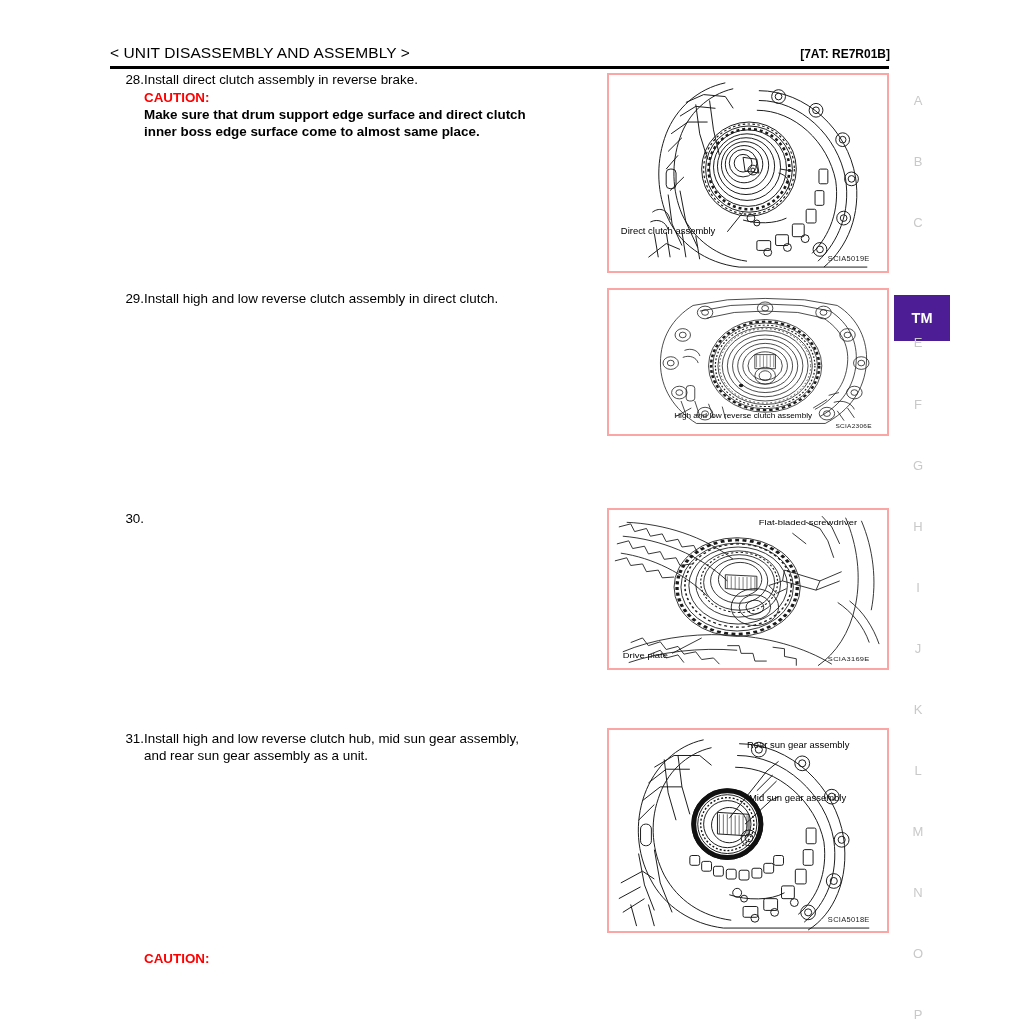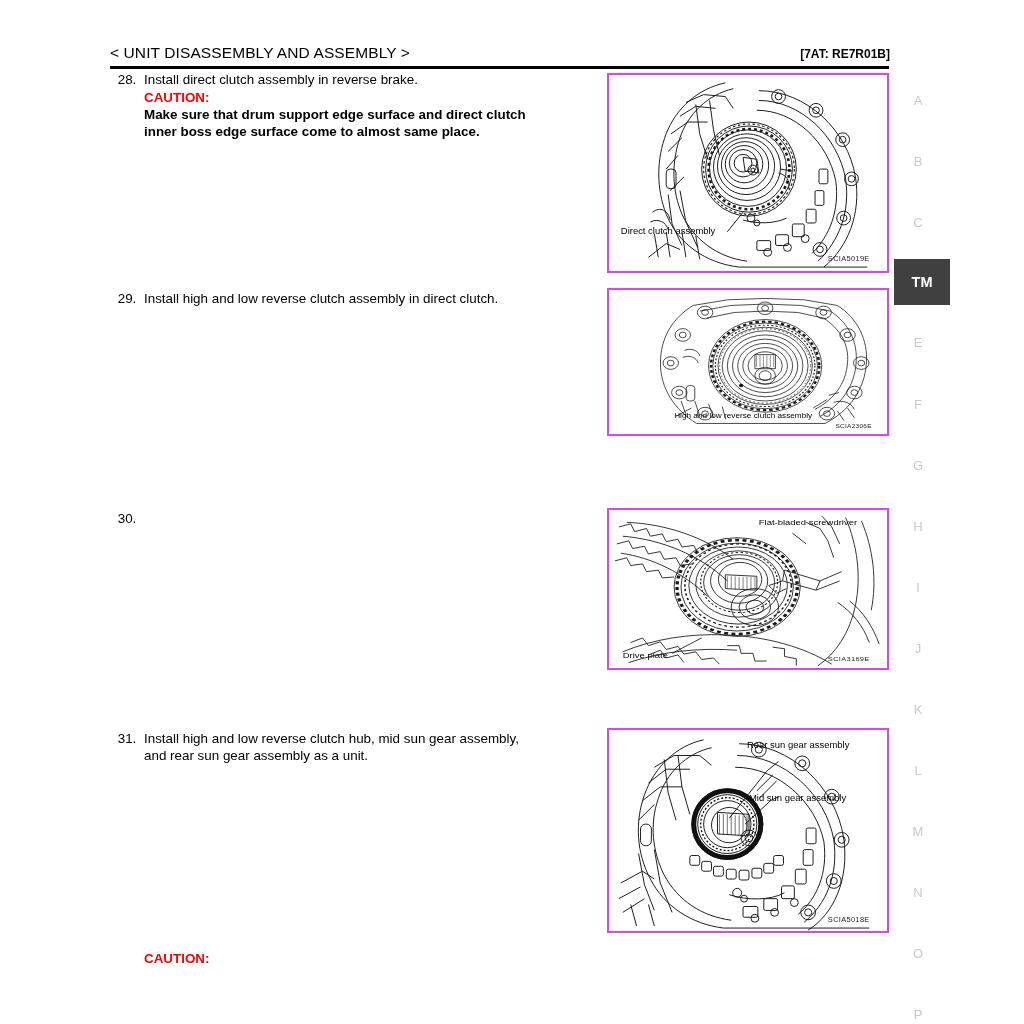--- a/index.html
+++ b/index.html
@@ -68,21 +68,21 @@
   }
   .step {
     position: absolute;
     display: flex;
     font-size: 13.4px;
     line-height: 17px;
   }
   .step-num {
     width: 34px;
     flex: 0 0 34px;
-    text-align: center;
+    text-align: right;
   }
   .step-body {
     flex: 1 1 auto;
   }
   .step-text {
     white-space: pre-line;
   }
   .caution-label {
     color: #ff0000;
     font-weight: bold;
@@ -106,21 +106,21 @@
     font-size: 13.4px;
     font-weight: bold;
     color: #ff0000;
   }
 
   
   .figure {
     position: absolute;
     left: 607px;
     width: 282px;
-    border: 2px solid #d946ef;
+    border: 2px solid #fca5a5;
     background: #fff;
     box-sizing: border-box;
     overflow: hidden;
   }
   .fig-1 { top: 73px;  height: 200px; }
   .fig-2 { top: 288px; height: 148px; padding-left: 36px; }
   .fig-3 { top: 508px; height: 162px; }
   .fig-4 { top: 728px; height: 205px; }
 
   .figure svg {
@@ -169,28 +169,29 @@
     left: 0;
     width: 44px;
     height: 26px;
     line-height: 26px;
     text-align: center;
     font-size: 13px;
     color: #c9c9c9;
     font-family: "Liberation Sans", sans-serif;
   }
   .index-item.active {
-    background: #404040;
+    background: #4c1d95;
     color: #ffffff;
     font-weight: bold;
     width: 56px;
     height: 46px;
     line-height: 46px;
     font-size: 14.5px;
     left: -2px;
+    margin-top: 36px;
   }
 </style>
 </head>
 <body>
 
 <div class="page">
 
 
   <div class="header-row">
     <div class="section-path">&lt; UNIT DISASSEMBLY AND ASSEMBLY &gt;</div>

